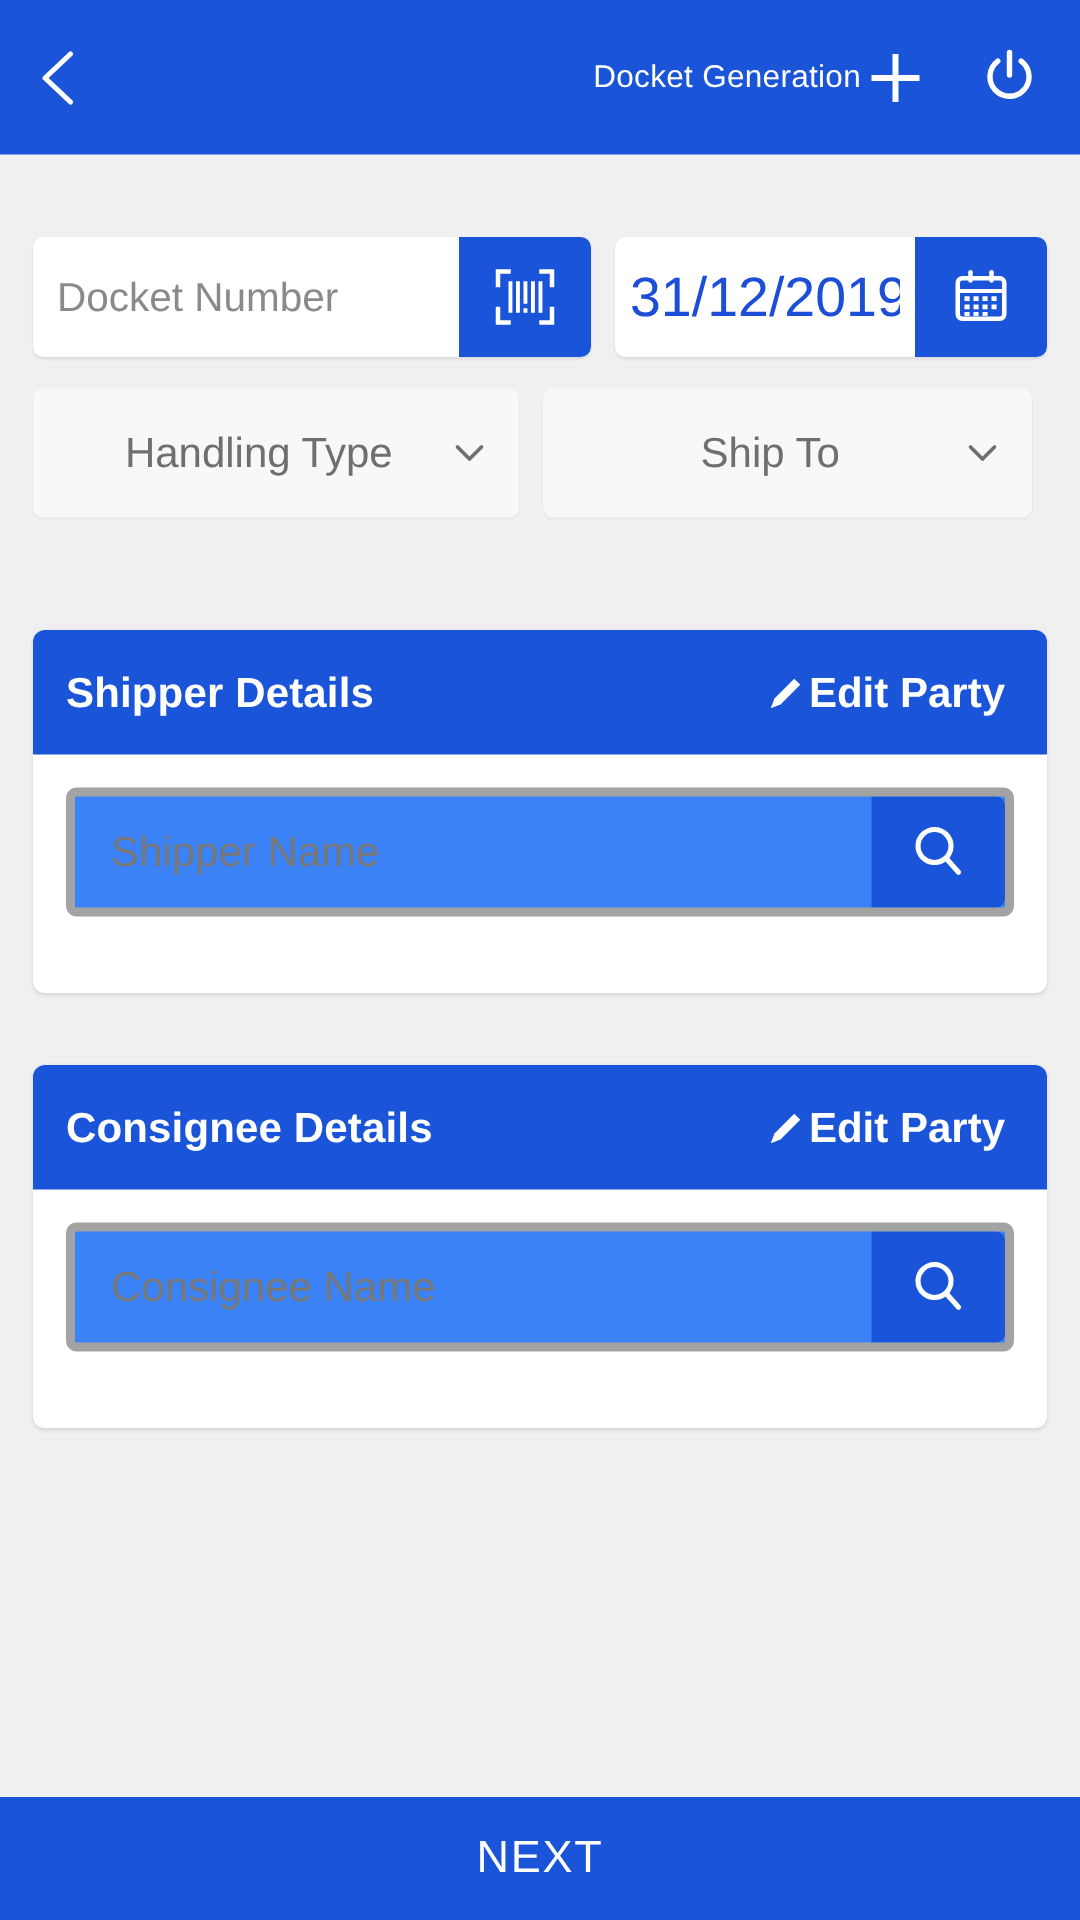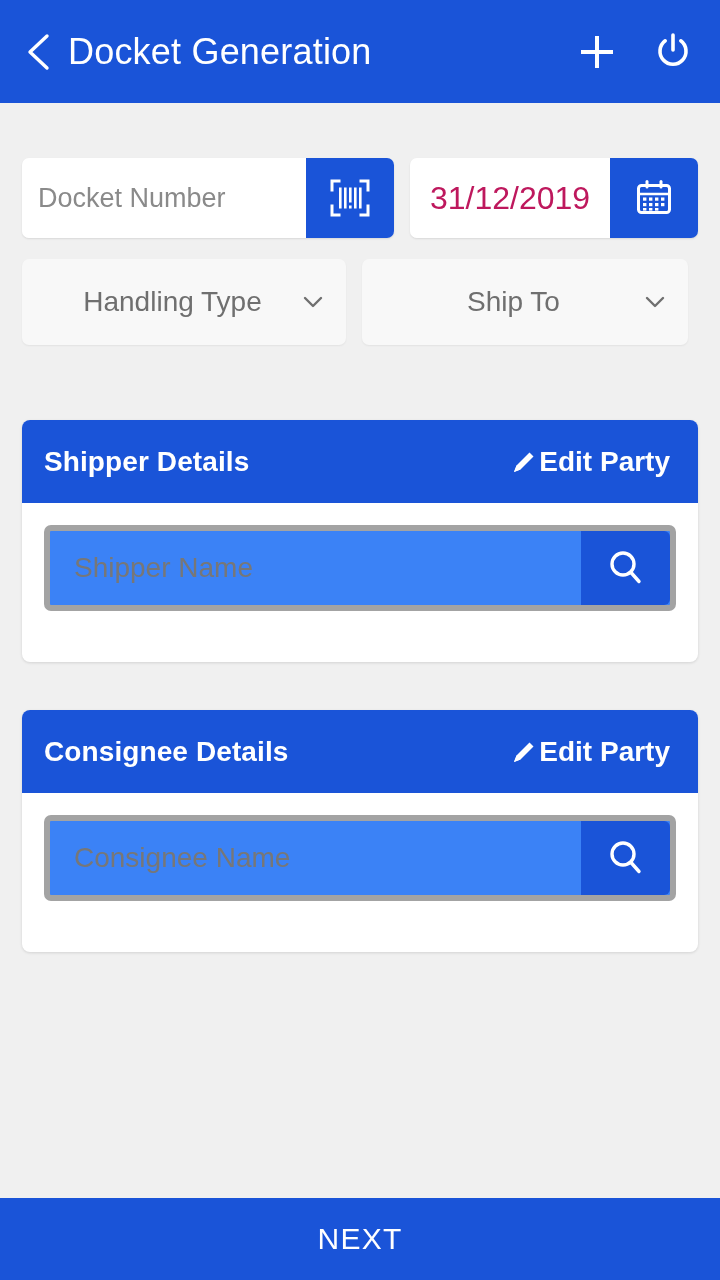--- a/index.html
+++ b/index.html
@@ -27,25 +27,27 @@
   .back-btn {
     width: 46px;
     height: 52px;
     display: flex;
     align-items: center;
     justify-content: flex-start;
     flex: 0 0 auto;
   }
   .appbar-title {
     color: #ffffff;
-    font-size: 36px;
+    font-size: 21px;
     font-weight: 400;
     letter-spacing: 0.2px;
+    margin-left: 21px;
     flex: 1 1 auto;
     white-space: nowrap;
+    text-align: right;
   }
   .appbar-actions {
     display: flex;
     align-items: center;
     gap: 30px;
     flex: 0 0 auto;
   }
   .appbar-icon {
     width: 46px;
     height: 46px;
@@ -87,21 +89,21 @@
     border: 0;
     outline: 0;
     background: transparent;
     font-family: inherit;
     font-size: 27px;
     color: #222222;
     width: 100%;
   }
   .text-field input::placeholder { color: #8a8a8a; }
   .text-field.date-text { justify-content: center; padding: 0 10px; }
-  .text-field.date-text input { text-align: center; color: #be185d; font-size: 32px; }
+  .text-field.date-text input { text-align: right; color: #1d4ed8; font-size: 37px; }
 
   .icon-btn-blue {
     flex: 0 0 auto;
     width: 88px;
     background: #1a54d8;
     display: flex;
     align-items: center;
     justify-content: center;
   }
 

